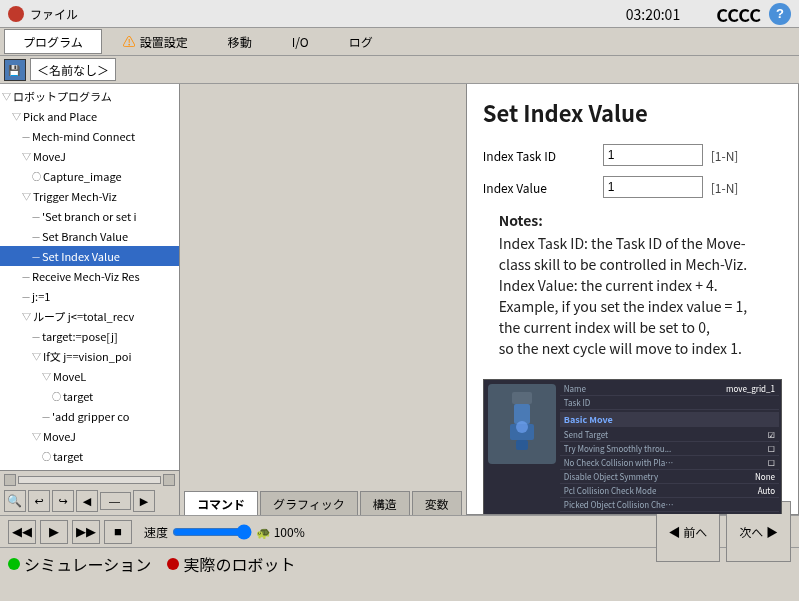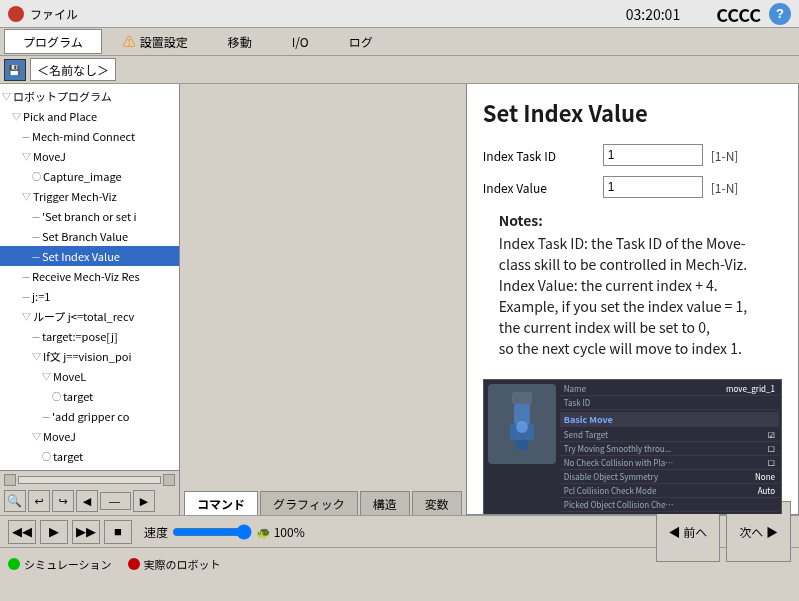--- a/index.html
+++ b/index.html
@@ -125,21 +125,21 @@
     
     .playback-bar { height: 32px; background: #d4d0c8; border-top: 1px solid #999; display: flex; align-items: center; padding: 0 8px; gap: 6px; justify-content: space-between; }
     .playback-left { display: flex; align-items: center; gap: 4px; }
     .play-btn { width: 28px; height: 24px; background: #d4d0c8; border: 1px solid #888; cursor: pointer; display: flex; align-items: center; justify-content: center; font-size: 13px; }
     .speed-slider { width: 80px; }
     .playback-right { display: flex; align-items: center; gap: 6px; }
     .nav-btn { padding: 21px 12px; background: #d4d0c8; border: 1px solid #888; cursor: pointer; font-size: 12px; font-family: inherit; display: flex; align-items: center; gap: 4px; }
 
     
     .status-bar { height: 32px; background: #d4d0c8; border-top: 1px solid #999; display: flex; align-items: center; padding: 0 8px; gap: 16px; }
-    .status-item { display: flex; align-items: center; gap: 4px; font-size: 11px; text-align: center; }
+    .status-item { display: flex; align-items: center; gap: 4px; font-size: 16px; text-align: center; }
     .status-dot { width: 12px; height: 12px; border-radius: 50%; }
     .status-dot.green { background: #00c000; }
     .status-dot.red { background: #c00000; }
   </style>
 </head>
 <body>
 
 <div class="titlebar">
   <div class="titlebar-left">
     <div class="logo-circle"></div>

